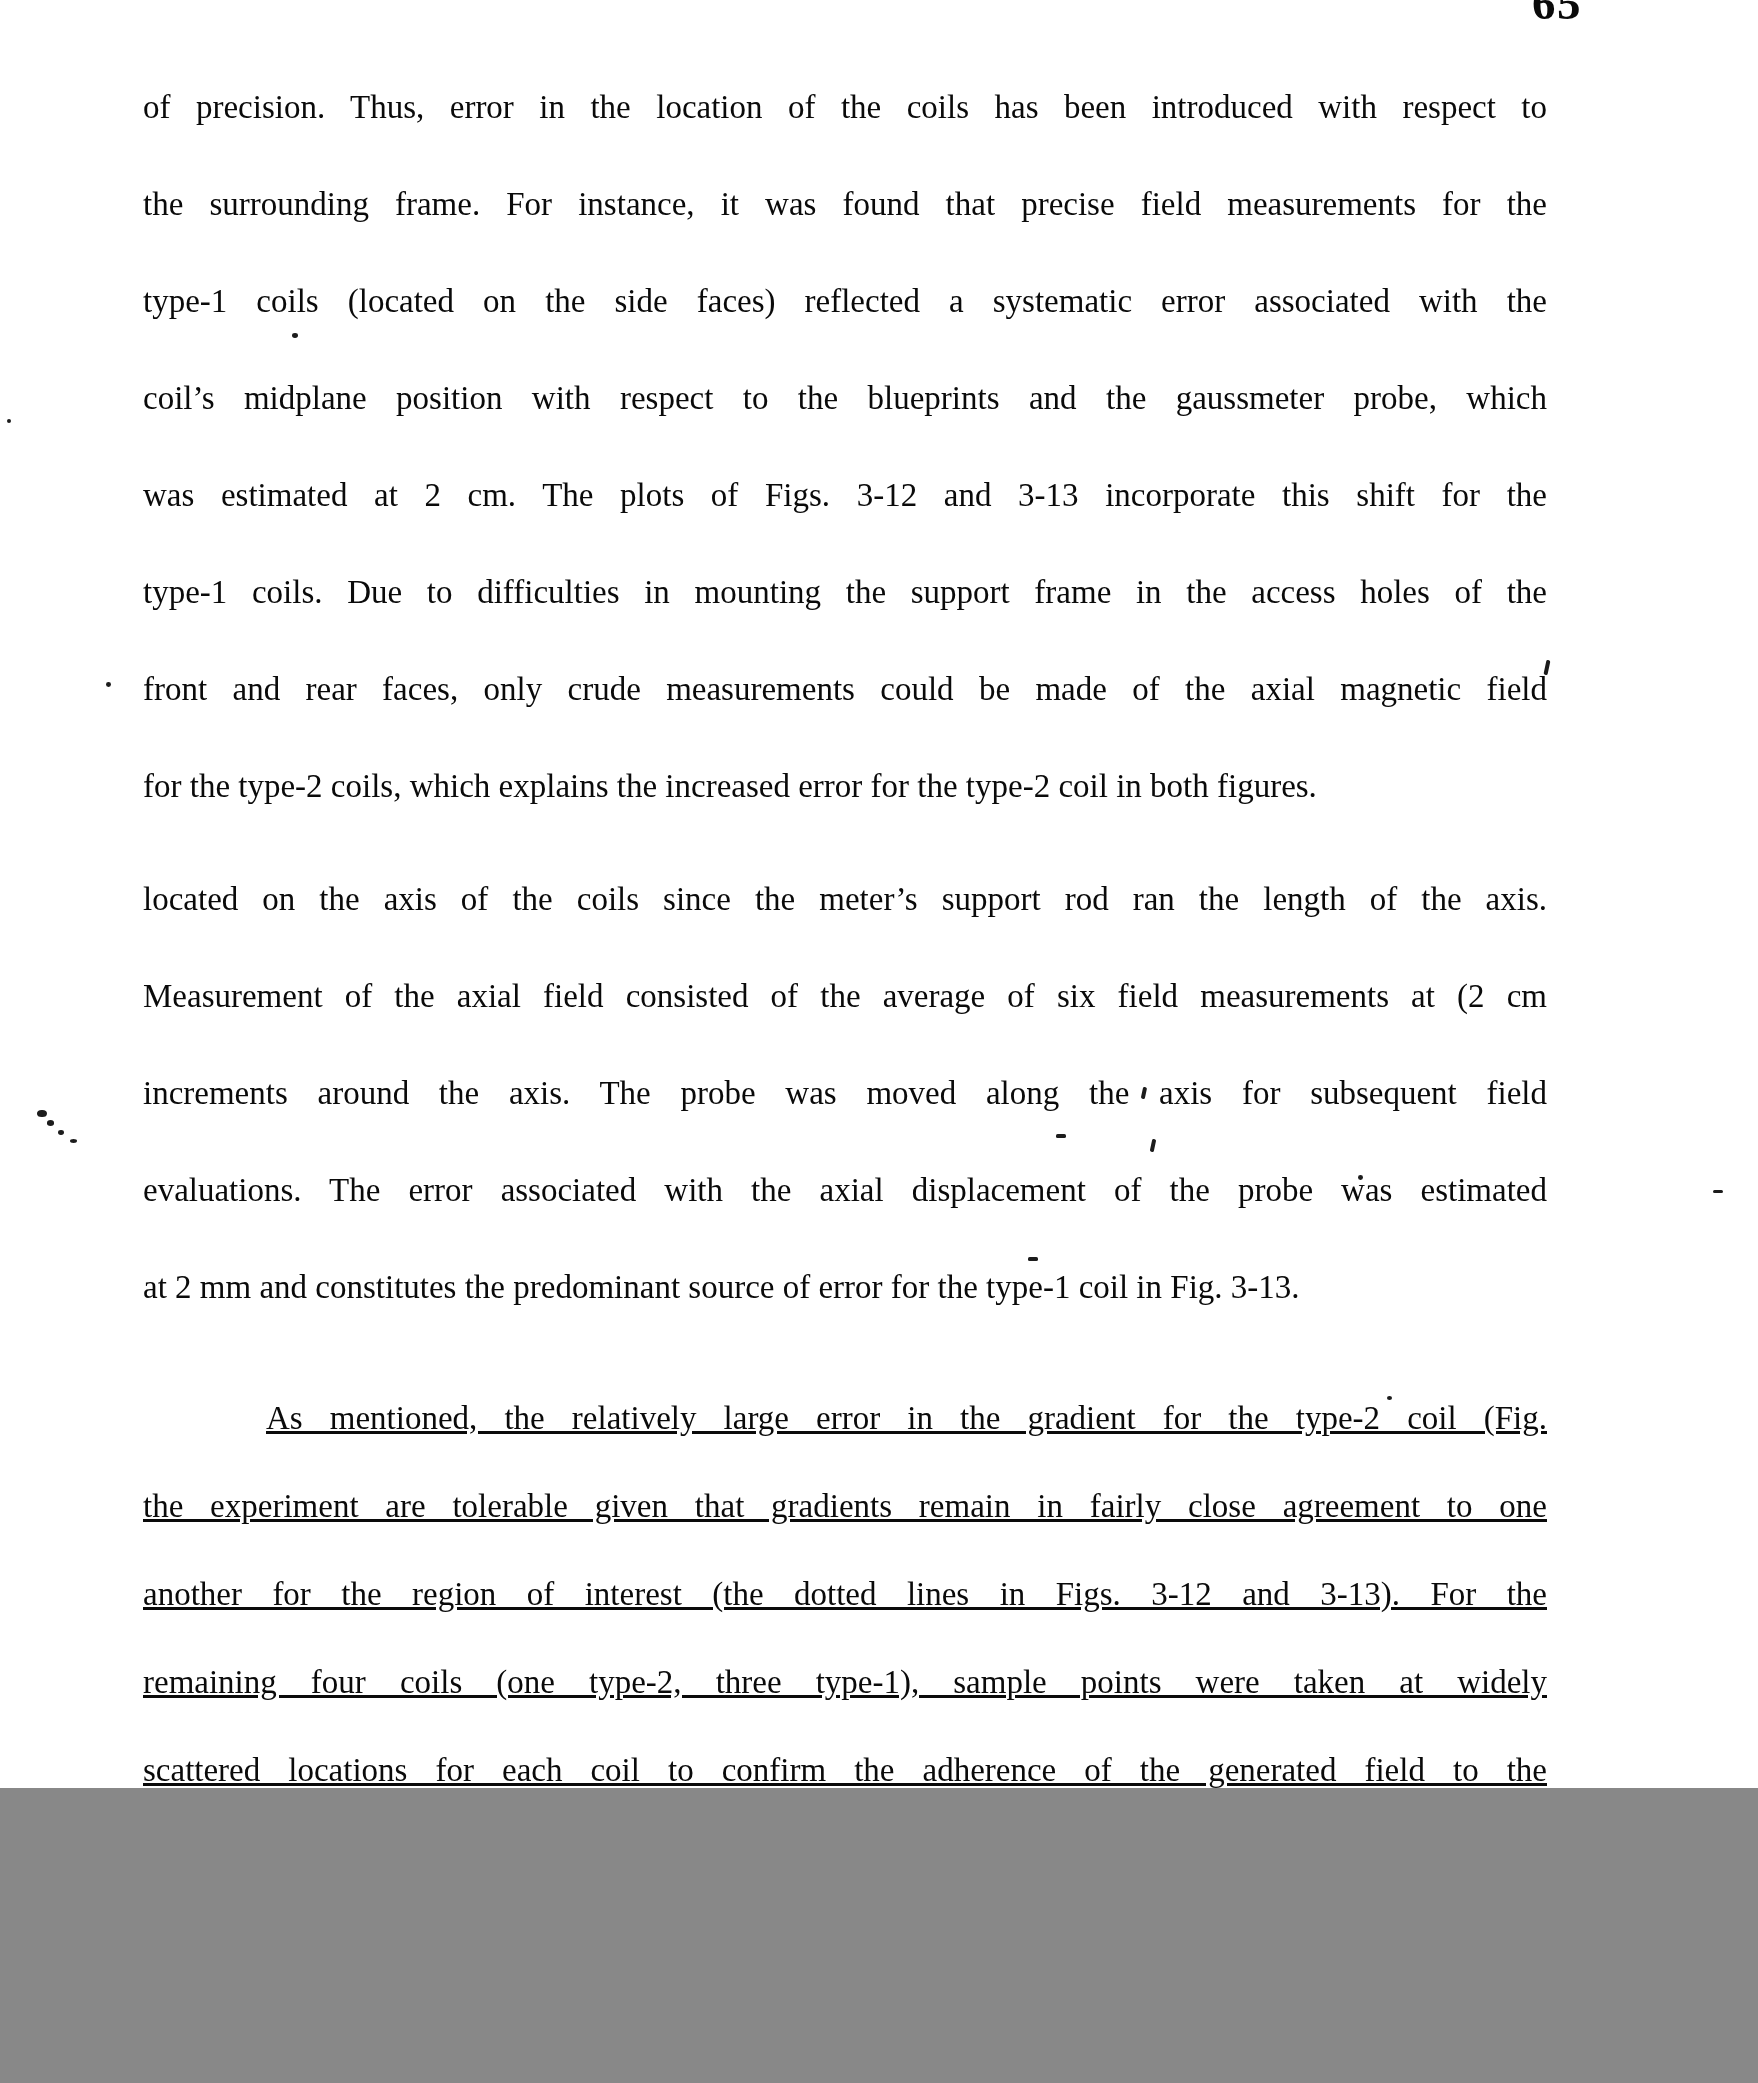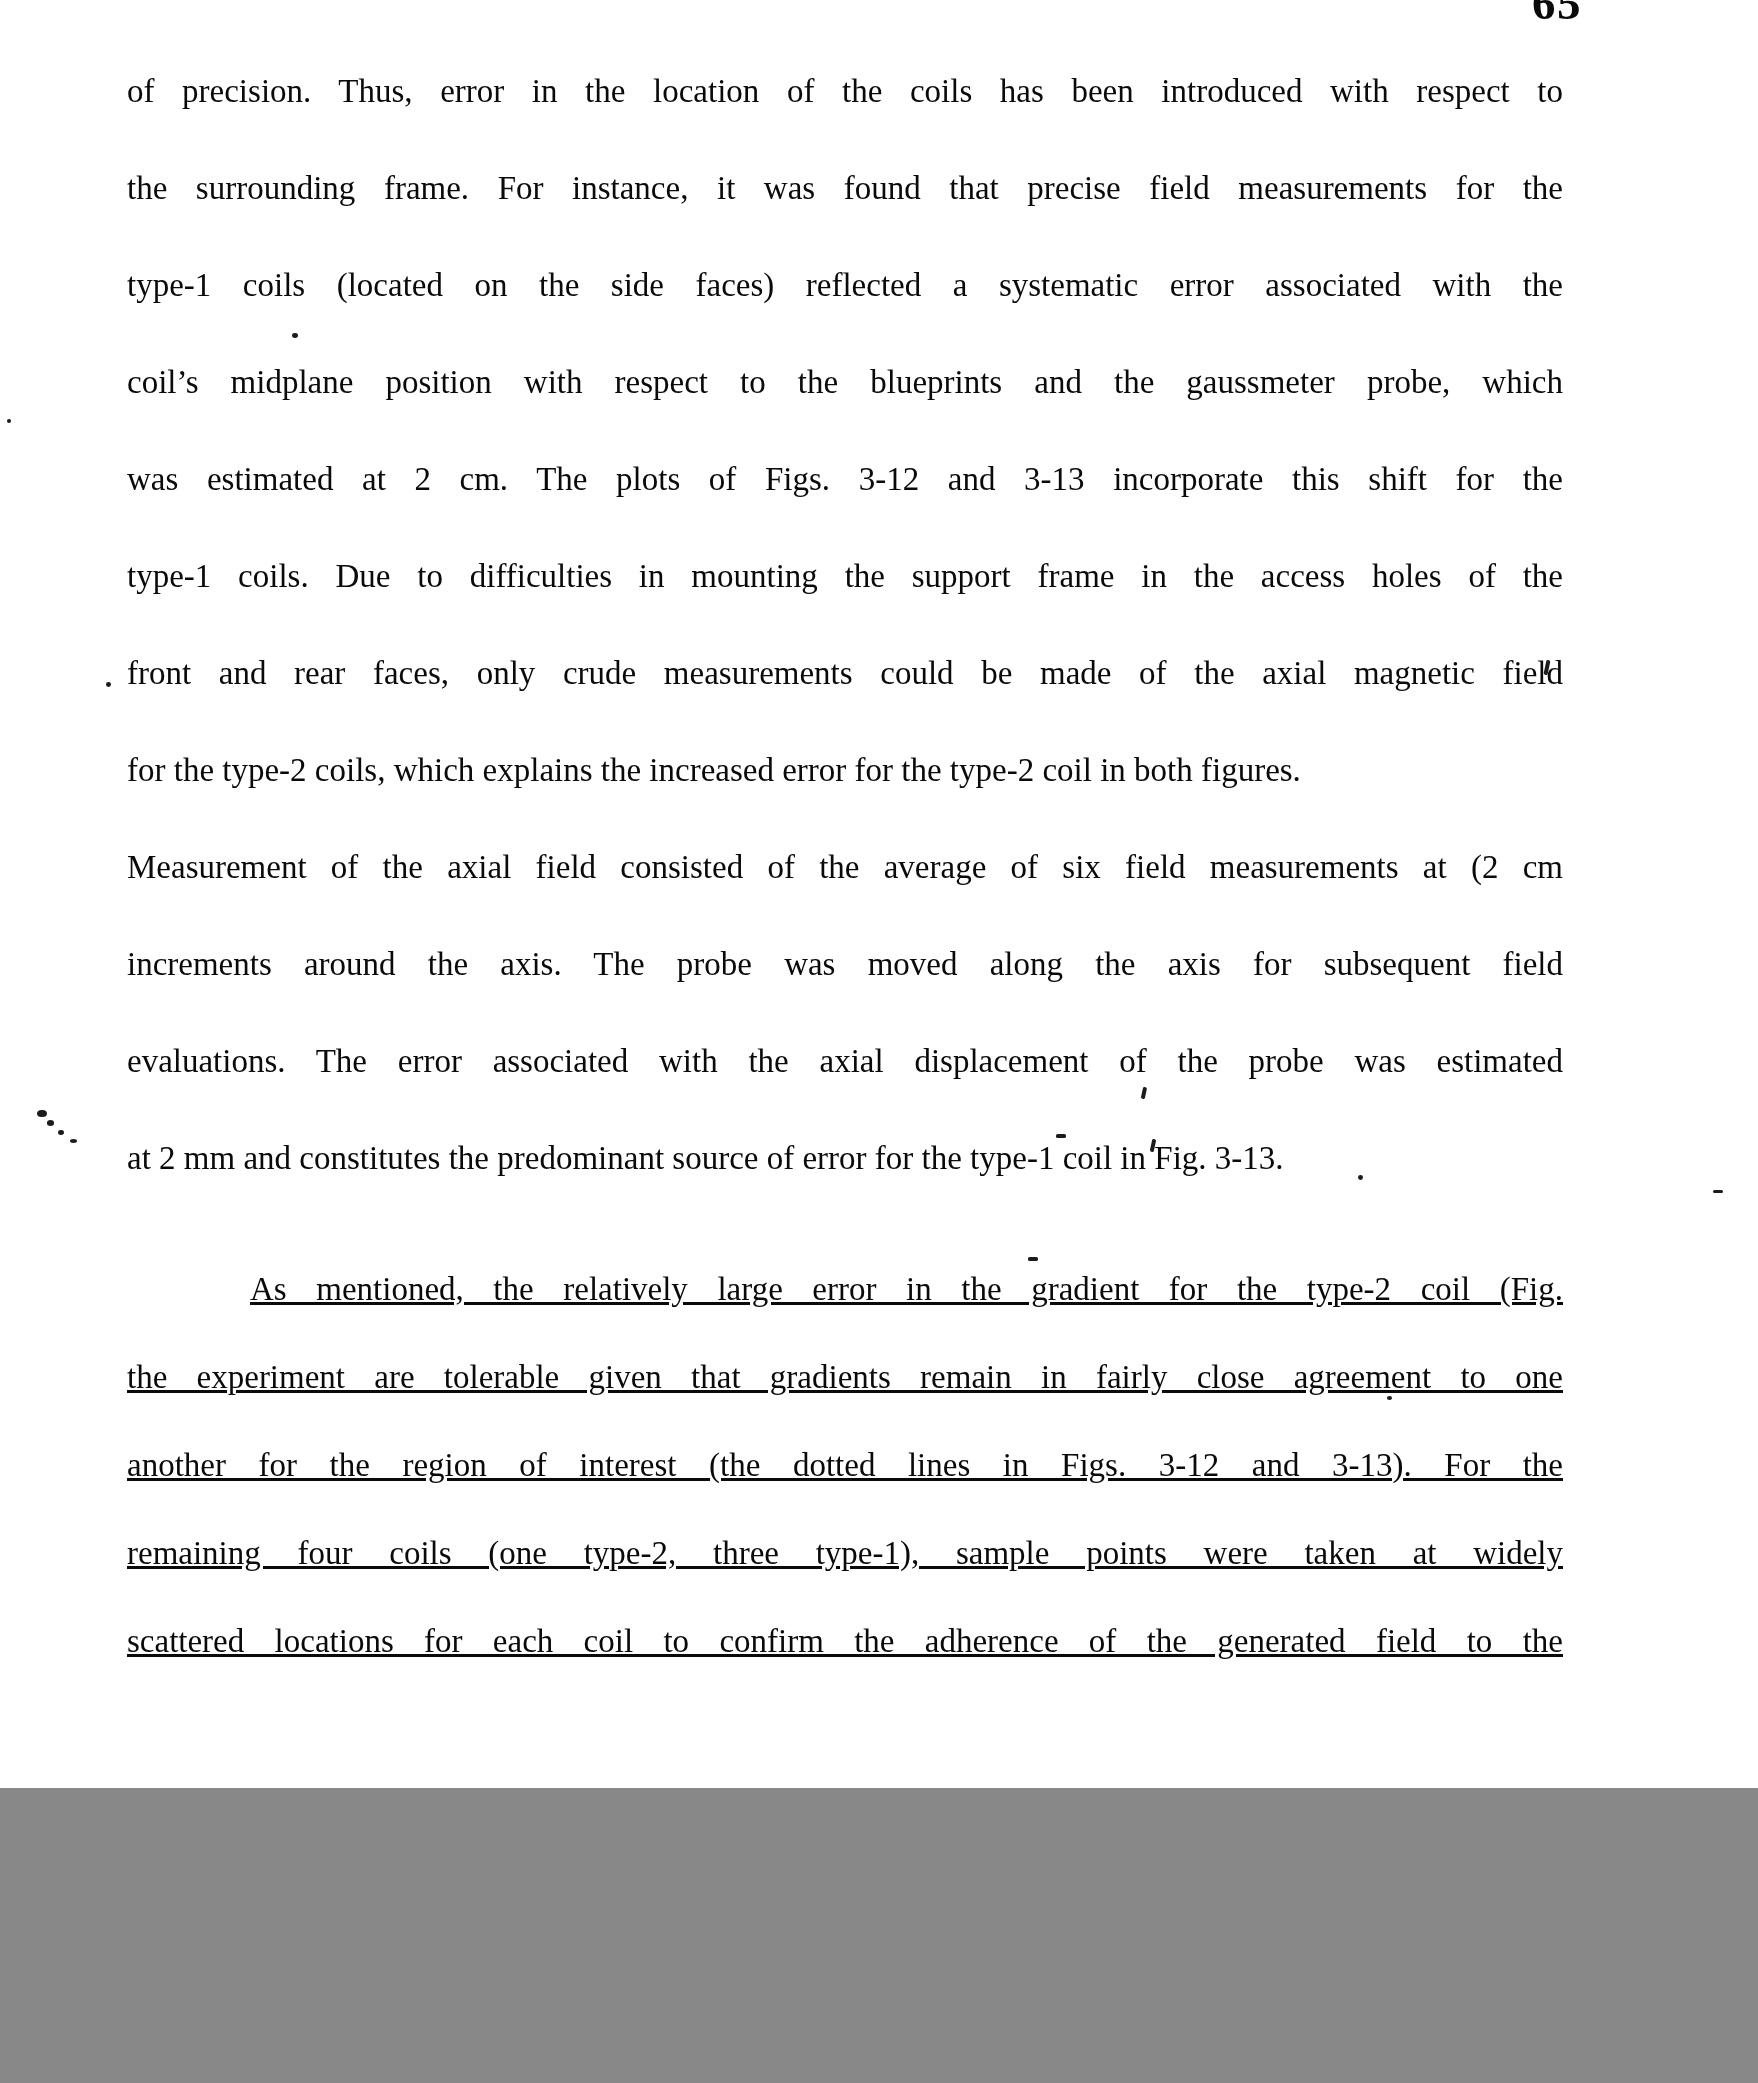--- a/index.html
+++ b/index.html
@@ -20,21 +20,21 @@
     font-weight: bold;
     letter-spacing: 1.6px;
     color: #0a0a0a;
   }
   .text-block {
     position: absolute;
     top: 43px;
     left: 127px;
     width: 1436px;
   }
-  .para { margin: 0; }
+  .para { margin: 16px; }
   .para.gap { margin-top: 38px; text-decoration: underline; }
   .line {
     display: block;
     height: 97px;
     line-height: 97px;
     font-size: 33px;
     text-align: justify;
     text-align-last: justify;
     white-space: nowrap;
     overflow: visible;
@@ -58,20 +58,21 @@
         <div class="line">of precision.  Thus, error in the location of the coils has been introduced with respect to</div>
         <div class="line">the surrounding frame.  For instance, it was found that precise field measurements for the</div>
         <div class="line">type-1 coils (located on the side faces) reflected a systematic error associated with the</div>
         <div class="line">coil’s midplane position with respect to the blueprints and the gaussmeter probe, which</div>
         <div class="line">was estimated at 2 cm.  The plots of Figs. 3-12 and 3-13 incorporate this shift for the</div>
         <div class="line">type-1 coils.  Due to difficulties in mounting the support frame in the access holes of the</div>
         <div class="line">front and rear faces, only crude measurements could be made of the axial magnetic field</div>
         <div class="line endline">for the type-2 coils, which explains the increased error for the type-2 coil in both figures.</div>
       </div>
       <div class="para">
+        <div class="line">located on the axis of the coils since the meter’s support rod ran the length of the axis.</div>
         <div class="line">Measurement of the axial field consisted of the average of six field measurements at (2 cm</div>
         <div class="line">increments around the axis.  The probe was moved along the axis for subsequent field</div>
         <div class="line">evaluations.  The error associated with the axial displacement of the probe was estimated</div>
         <div class="line endline">at 2 mm and constitutes the predominant source of error for the type-1 coil in Fig. 3-13.</div>
       </div>
       <div class="para gap tight">
         <div class="line indent">As mentioned, the relatively large error in the gradient for the type-2 coil (Fig.</div>
         <div class="line">the experiment are tolerable given that gradients remain in fairly close agreement to one</div>
         <div class="line">another for the region of interest (the dotted lines in Figs. 3-12 and 3-13).  For the</div>
         <div class="line">remaining four coils (one type-2, three type-1), sample points were taken at widely</div>

